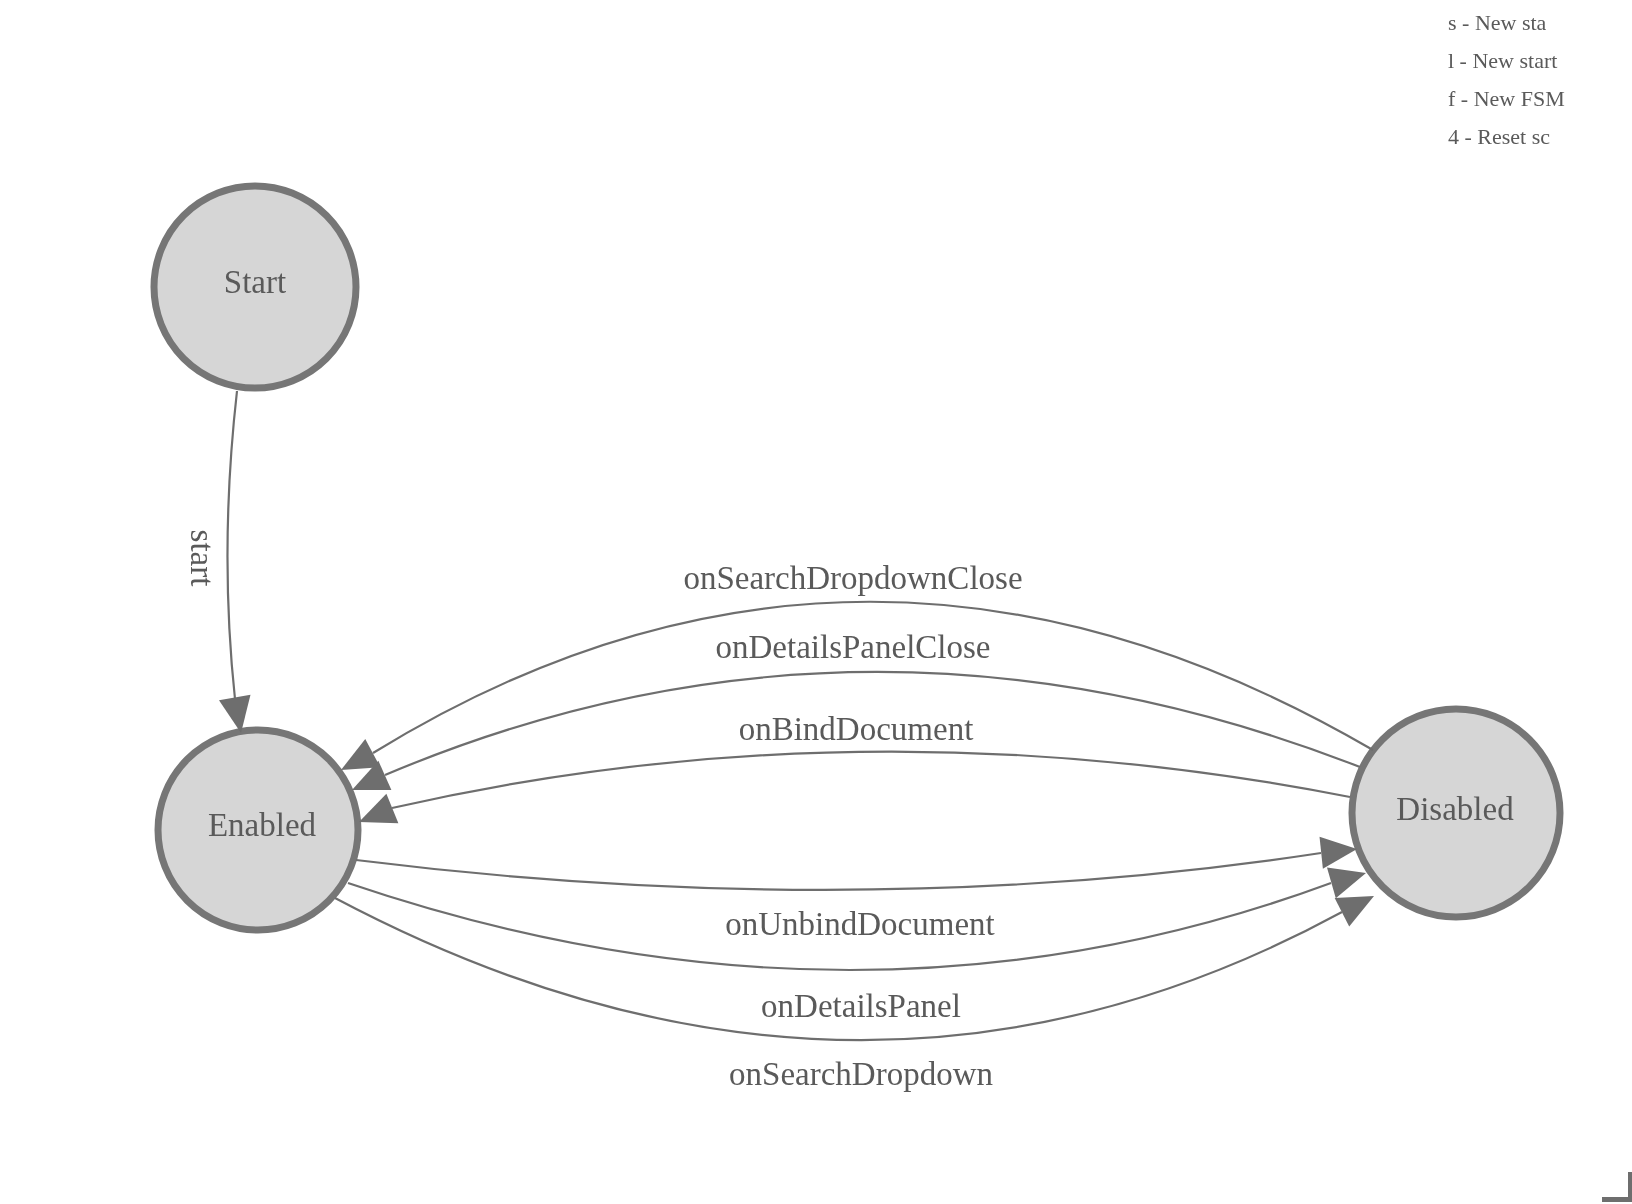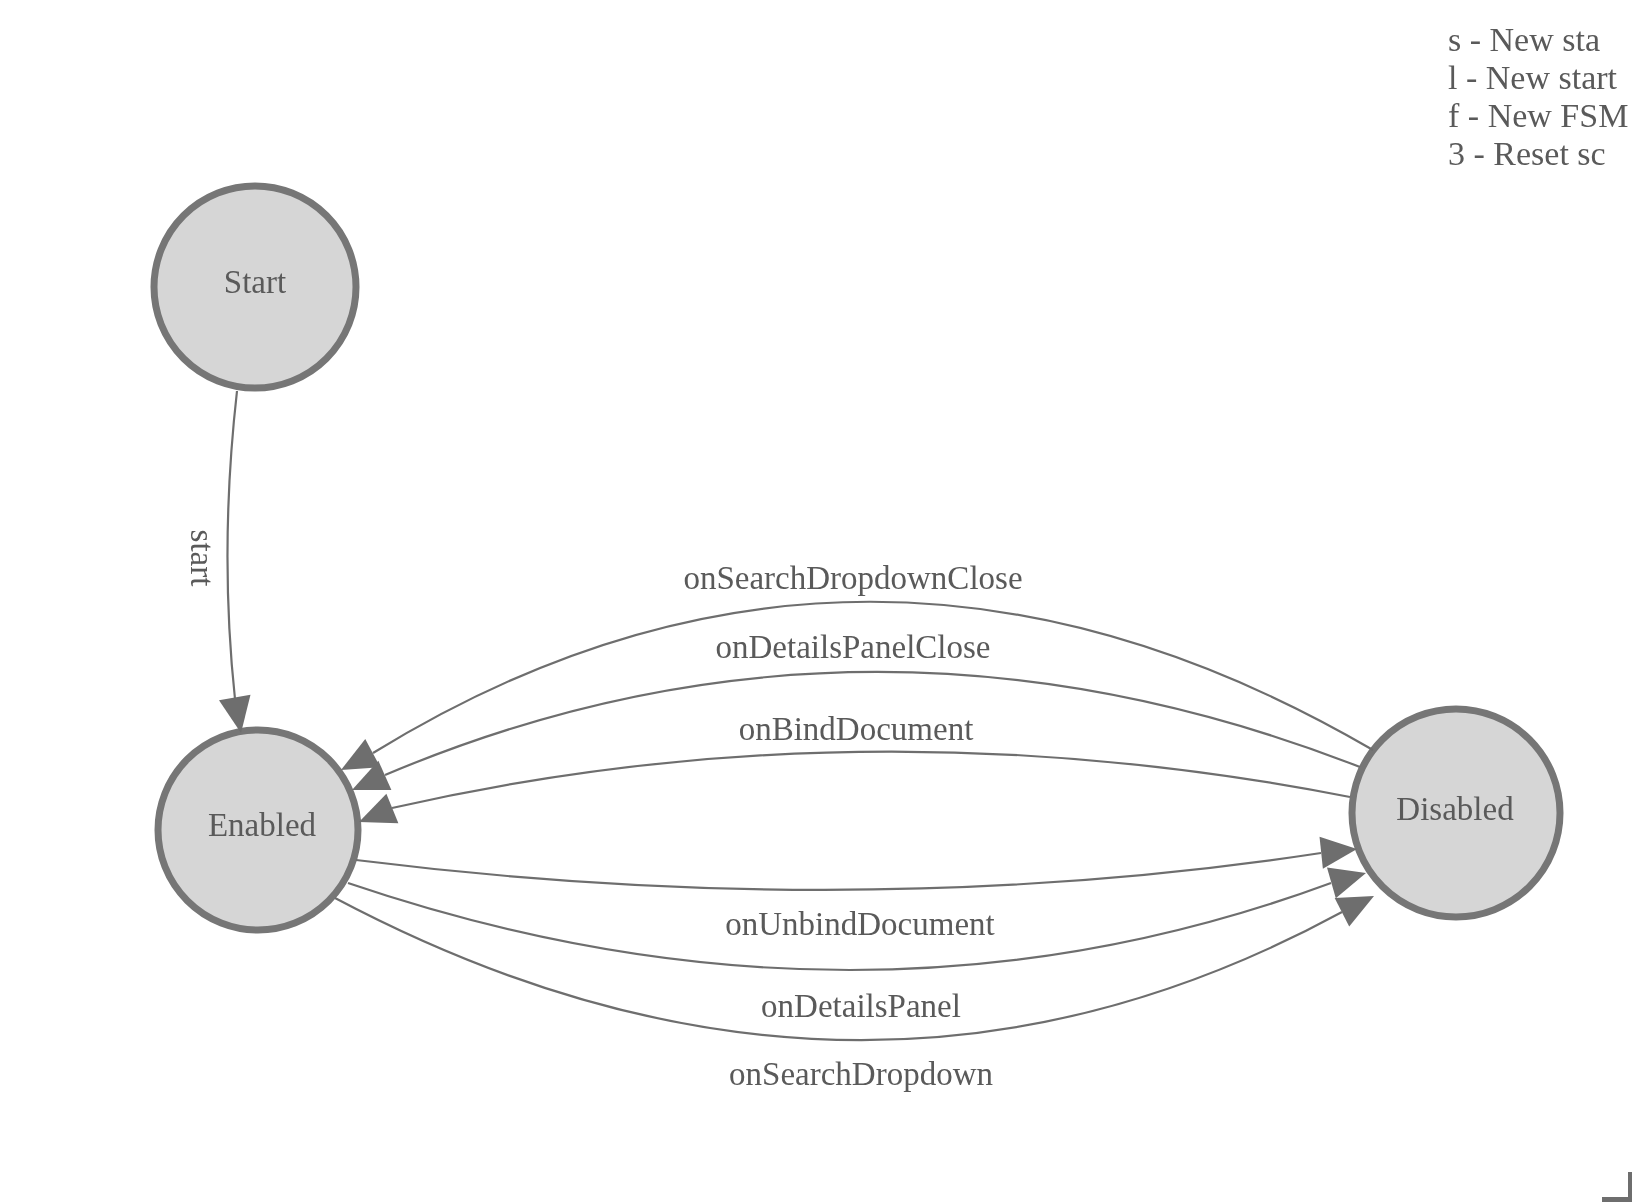--- a/index.html
+++ b/index.html
@@ -27,23 +27,23 @@
     text-anchor:middle;
   }
   .edge-label{
     fill:var(--label-text);
     font-family:"Liberation Serif","DejaVu Serif",serif;
     font-size:33px;
     text-anchor:middle;
   }
   .legend{
     position:absolute;
-    left:1448px;top:21px;
+    left:1448px;top:4px;
     color:var(--label-text);
-    font-size:34px;
+    font-size:22px;
     line-height:38px;
     white-space:nowrap;
   }
   .legend-line{display:block;}
   .canvas-corner{
     position:absolute;
     right:0;bottom:2px;
     width:26px;height:25px;
     border-right:4px solid var(--edge-stroke);
     border-bottom:5px solid var(--edge-stroke);
@@ -109,16 +109,16 @@
     <path class="edge" d="M 335,898 Q 858,1175 1342,912"></path>
     <polygon class="arrowhead" points="0,0 -36,-16 -36,16" transform="translate(1374,896) rotate(-27)"></polygon>
     <text class="edge-label" x="861" y="1085">onSearchDropdown</text>
   </g>
 </svg>
 
 <div class="legend">
   <span class="legend-line">s - New sta</span>
   <span class="legend-line">l - New start</span>
   <span class="legend-line">f - New FSM</span>
-  <span class="legend-line">3 - Reset sc</span>
+  <span class="legend-line">4 - Reset sc</span>
 </div>
 
 <div class="canvas-corner"></div>
 
 </body></html>

